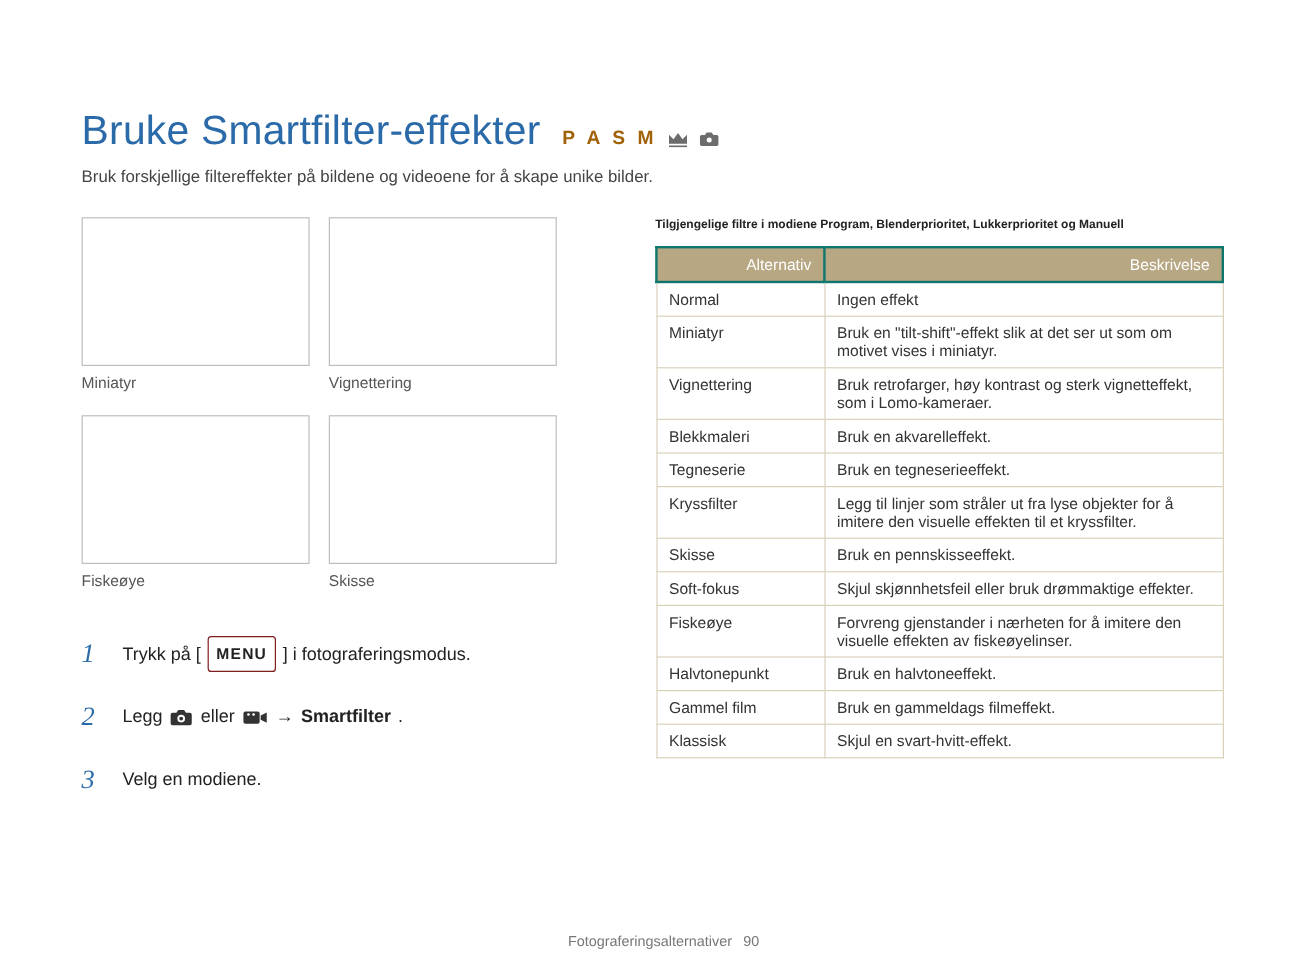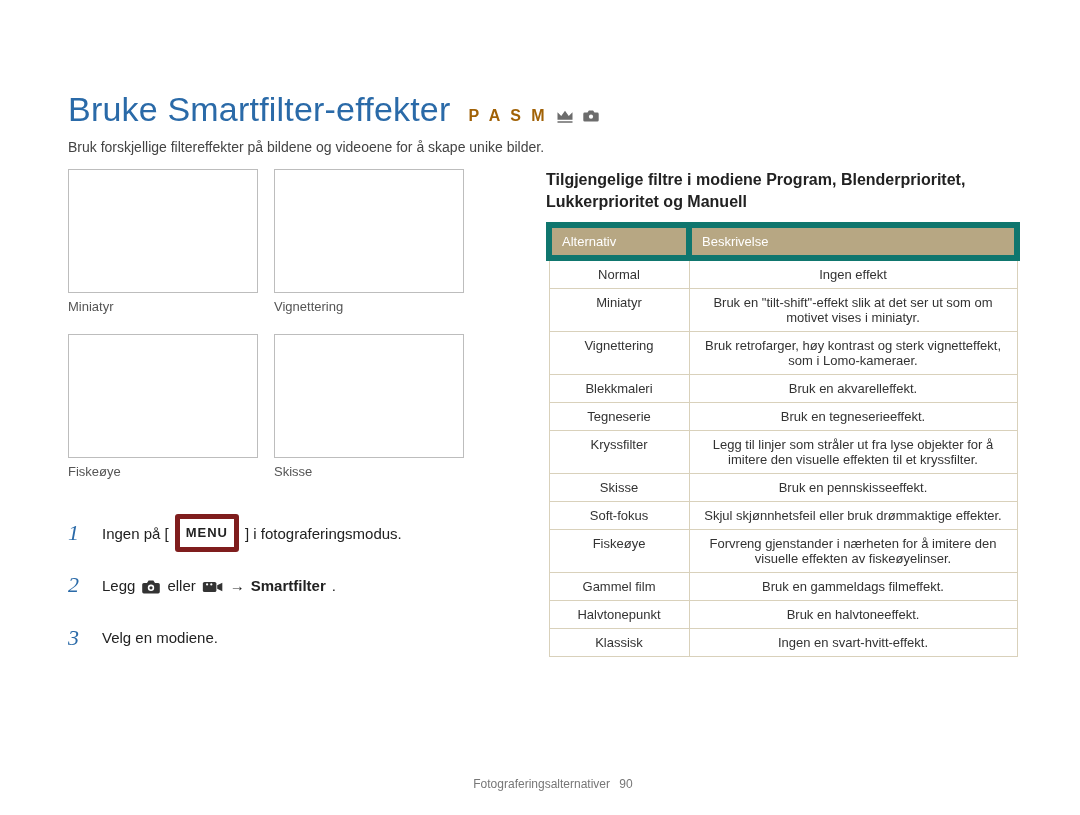--- a/index.html
+++ b/index.html
@@ -14,54 +14,53 @@
   }
   .title-row { display: flex; align-items: baseline; gap: 18px; margin-bottom: 10px; margin-top: 40px; }
   .page-title {
     font-size: 34px;
     font-weight: 400;
     color: #2a6aa8;
     letter-spacing: 0.2px;
   }
   .mode-badges { display: flex; align-items: center; gap: 8px; font-weight: 700; color: #a16207; font-size: 16px; letter-spacing: 3px; }
   .mode-badges .icon { display: inline-flex; }
-  .intro { font-size: 14px; color: #444; margin-bottom: 14px; }
+  .intro { font-size: 14px; color: #444; margin-bottom: 26px; }
 
   .columns { display: flex; gap: 58px; }
   .left { width: 420px; }
   .right { flex: 1; }
 
   .thumb-grid { display: grid; grid-template-columns: repeat(2, 190px); column-gap: 16px; row-gap: 4px; }
   .thumb {
     width: 190px; height: 124px;
     border: 1px solid #bdbdbd; background: #fff;
   }
   .thumb-label { font-size: 13px; color: #555; margin: 6px 0 16px 0; }
 
   .steps { margin-top: 14px; font-size: 15px; color: #222; line-height: 2.2; }
   .step { display: flex; align-items: center; gap: 14px; margin-bottom: 4px; }
   .step-num { font-style: italic; color: #2a6aa8; font-size: 22px; font-family: Georgia, 'Times New Roman', serif; width: 20px; }
   .step-text { display: inline-flex; align-items: center; gap: 6px; flex-wrap: wrap; }
   .menu-chip {
-    display: inline-block; border: 5px solid #7f1d1d; border-radius: 3px;
+    display: inline-block; border: 1px solid #7f1d1d; border-radius: 3px;
     padding: 0 6px; font-weight: 700; font-size: 13px; letter-spacing: 1px;
   }
   .bold { font-weight: 700; }
 
-  .section-head { font-size: 16px; font-weight: 700; color: #222; margin-bottom: 10px; line-height: 1.35; }
+  .section-head { font-size: 10px; font-weight: 700; color: #222; margin-bottom: 10px; line-height: 1.35; }
 
   table { width: 100%; border-collapse: collapse; font-size: 13px; }
   thead th {
-    background: #b7a783; color: #fff; text-align: left;
-    font-weight: 400; padding: 6px 10px; border: 6px solid #0f766e;
+    background: #b7a783; color: #fff; text-align: right;
+    font-weight: 400; padding: 6px 10px; border: 2px solid #0f766e;
   }
   tbody td {
     border: 1px solid #d9d1bb; padding: 6px 10px; vertical-align: top;
     color: #333;
-    text-align: center;
   }
   tbody td:first-child { width: 140px; }
 
   .footer {
     position: absolute; bottom: 24px; left: 13px; width: 100%;
     text-align: center; font-size: 12px; color: #777;
   }
   .footer .pg { margin-left: 6px; }
 
   svg { display: inline-block; vertical-align: middle; }
@@ -108,21 +107,21 @@
       <div>
         <div class="thumb"></div>
         <div class="thumb-label">Skisse</div>
       </div>
     </div>
 
     <div class="steps">
       <div class="step">
         <span class="step-num">1</span>
         <span class="step-text">
-          <span>Ingen på [</span>
+          <span>Trykk på [</span>
           <span class="menu-chip">MENU</span>
           <span>] i fotograferingsmodus.</span>
         </span>
       </div>
       <div class="step">
         <span class="step-num">2</span>
         <span class="step-text">
           <span>Legg</span>
           <span>
             <svg width="20" height="16" viewBox="0 0 24 20">
@@ -192,30 +191,30 @@
           </tr>
         <tr>
             <td>Soft-fokus</td>
             <td>Skjul skjønnhetsfeil eller bruk drømmaktige effekter.</td>
           </tr>
         <tr>
             <td>Fiskeøye</td>
             <td>Forvreng gjenstander i nærheten for å imitere den visuelle effekten av fiskeøyelinser.</td>
           </tr>
         <tr>
+            <td>Halvtonepunkt</td>
+            <td>Bruk en halvtoneeffekt.</td>
+          </tr>
+        <tr>
             <td>Gammel film</td>
             <td>Bruk en gammeldags filmeffekt.</td>
           </tr>
         <tr>
-            <td>Halvtonepunkt</td>
-            <td>Bruk en halvtoneeffekt.</td>
-          </tr>
-        <tr>
             <td>Klassisk</td>
-            <td>Ingen en svart-hvitt-effekt.</td>
+            <td>Skjul en svart-hvitt-effekt.</td>
           </tr>
       </tbody>
     </table>
   </div>
 </div>
 
 <div class="footer">
   <span>Fotograferingsalternativer</span>
   <span class="pg">90</span>
 </div>

